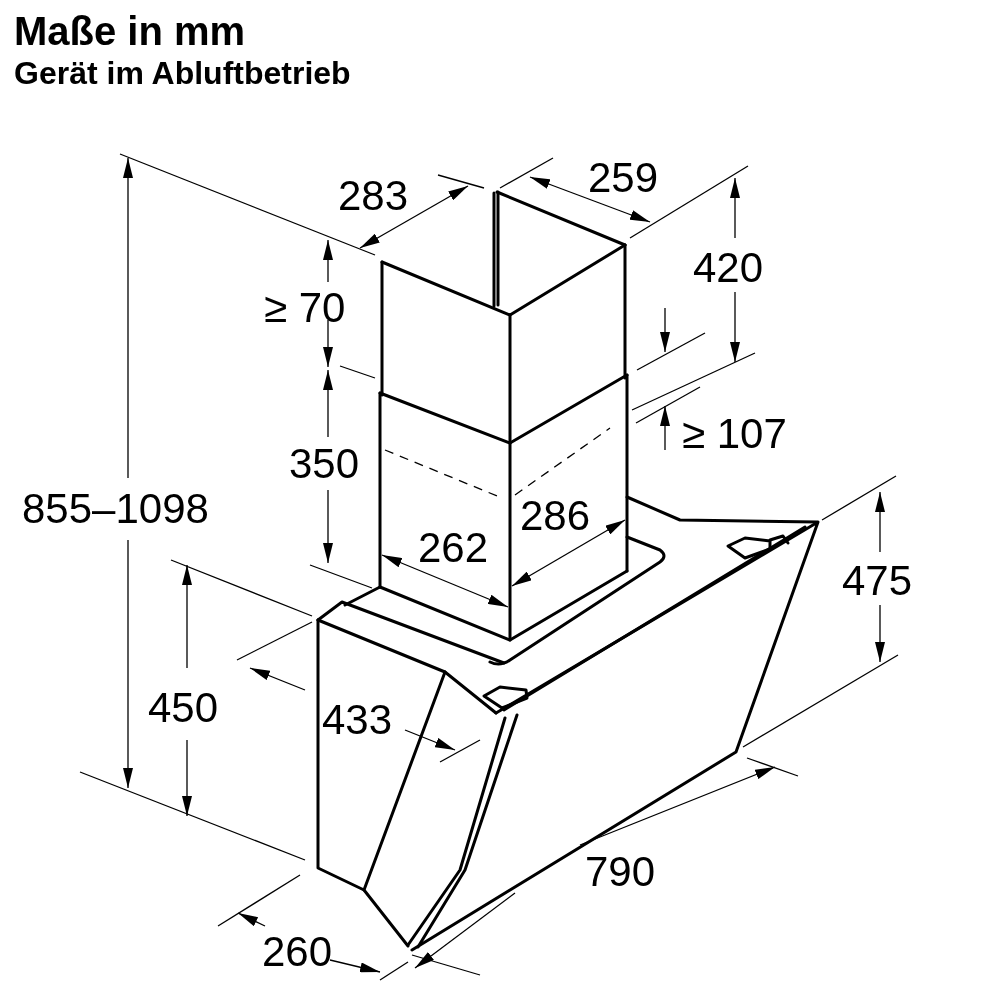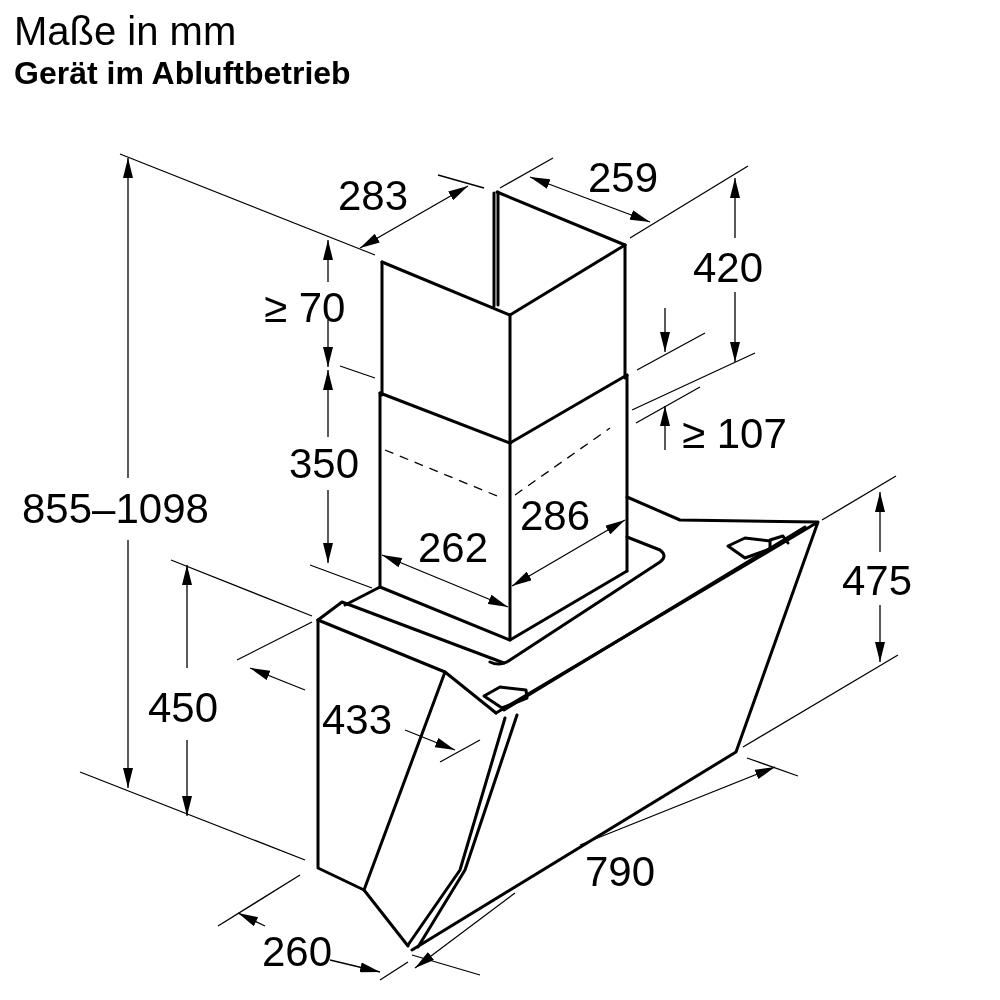--- a/index.html
+++ b/index.html
@@ -1,17 +1,17 @@
 <!DOCTYPE html>
 <html><head>
 <meta charset="utf-8">
 <style>
   html,body{margin:0;padding:0;background:#ffffff;}
   body{width:1000px;height:1000px;position:relative;overflow:hidden;font-family:"Liberation Sans",sans-serif;color:#000;}
-  .title{position:absolute;left:14px;top:8px;font-size:40px;line-height:46px;font-weight:400;}
+  .title{position:absolute;left:14px;top:8px;font-size:40px;line-height:46px;font-weight:700;}
   .subtitle{position:absolute;left:14px;top:48px;font-size:32px;line-height:50px;font-weight:700;}
   svg{position:absolute;left:0;top:0;}
   .thick{stroke:#000;stroke-width:3;fill:none;stroke-linejoin:round;stroke-linecap:round;}
   .thin{stroke:#000;stroke-width:1.3;fill:none;}
   .dash{stroke:#000;stroke-width:1.3;fill:none;stroke-dasharray:9 7;}
   .dim{font-family:"Liberation Sans",sans-serif;font-size:42px;fill:#000;}
 </style>
 </head>
 <body>
 

